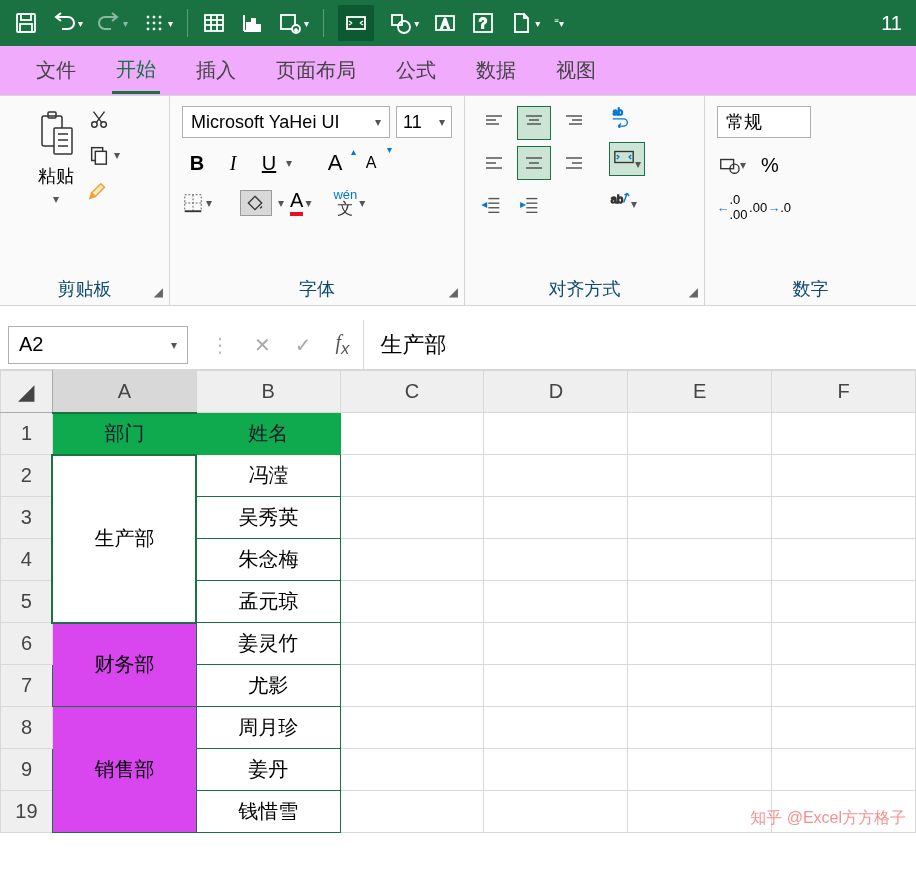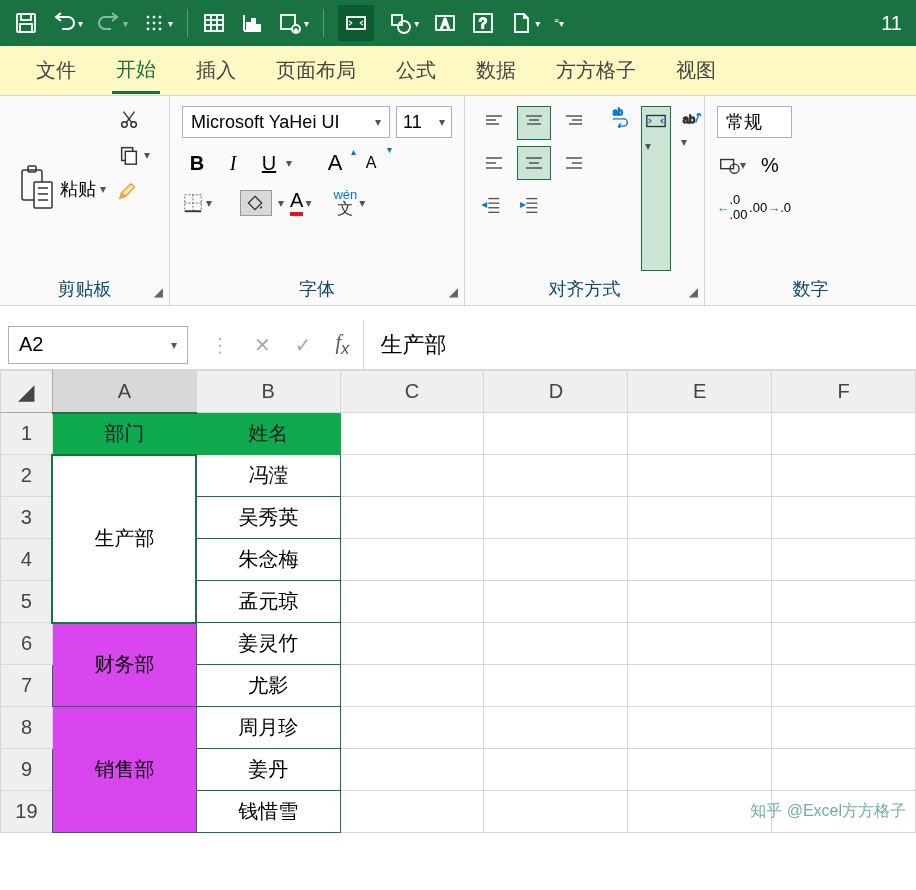--- a/index.html
+++ b/index.html
@@ -8,32 +8,32 @@
 
 .qat { background: #1a7243; height: 46px; display: flex; align-items: center; gap: 14px; padding: 0 14px; color: #fff; }
 .qat .icon-btn { display: flex; align-items: center; color: #fff; cursor: pointer; position: relative; }
 .qat .icon-btn svg { width: 24px; height: 24px; }
 .qat .caret { font-size: 10px; margin-left: 2px; }
 .qat .num { color: #fff; font-size: 20px; margin-left: auto; }
 .qat .sep { width: 1px; height: 28px; background: rgba(255,255,255,0.3); }
 .qat .selected { background: #0d5a32; padding: 6px; }
 
 
-.tabs { background: #fef9c3; height: 50px; display: flex; align-items: center; gap: 32px; padding: 0 32px; border-bottom: 1px solid #d6d6d6; font-size: 20px; color: #444; }
+.tabs { background: #f0abfc; height: 50px; display: flex; align-items: center; gap: 32px; padding: 0 32px; border-bottom: 1px solid #d6d6d6; font-size: 20px; color: #444; }
 .tab { cursor: pointer; padding: 8px 4px; }
 .tab.active { color: #1a7243; font-weight: 500; border-bottom: 3px solid #1a7243; }
 
 
 .ribbon { background: #fafafa; display: flex; height: 210px; border-bottom: 1px solid #d6d6d6; }
 .group { border-right: 1px solid #d6d6d6; padding: 10px 12px 4px; display: flex; flex-direction: column; position: relative; }
 .group-label { text-align: center; font-size: 18px; color: #0c4a6e; margin-top: auto; padding-top: 6px; }
 .group-launcher { position: absolute; right: 6px; bottom: 6px; font-size: 12px; color: #666; cursor: pointer; }
 .group-body { display: flex; gap: 8px; flex: 1; }
 
-.clipboard-main { display: flex; flex-direction: row; align-items: center; gap: 4px; padding: 4px; }
+.clipboard-main { display: flex; flex-direction: column; align-items: center; gap: 4px; padding: 4px; margin-left: 20px; }
 .clipboard-icon svg { width: 40px; height: 46px; }
 .clipboard-label { font-size: 18px; }
 .clipboard-side { display: flex; flex-direction: column; gap: 14px; justify-content: flex-start; padding-top: 2px; }
 .side-btn { display: flex; align-items: center; gap: 4px; cursor: pointer; }
 .side-btn svg { width: 22px; height: 22px; }
 
 .font-group { flex: 1; justify-content: flex-end; }
 .font-row { display: flex; align-items: center; gap: 6px; margin-bottom: 10px; }
 .font-name { border: 1px solid #b0b0b0; padding: 3px 8px; font-size: 18px; width: 208px; height: 32px; display: flex; align-items: center; justify-content: space-between; background: #fff; }
 .font-size { border: 1px solid #b0b0b0; padding: 3px 6px; font-size: 18px; width: 56px; height: 32px; display: flex; align-items: center; justify-content: space-between; background: #fff; }
@@ -47,26 +47,26 @@
 .bigA sup { font-size: 10px; color: #0078d4; position: absolute; top: -2px; right: -6px; }
 .smallA { font-size: 16px; position: relative; }
 .smallA sup { font-size: 10px; color: #0078d4; position: absolute; top: -4px; right: -6px; }
 .font-color { border-bottom: 4px solid #e81123; padding-bottom: 0; color: #000; }
 .phonetic { font-size: 13px; color: #0078d4; display: flex; flex-direction: column; align-items: center; line-height: 1; }
 
 .align-group .align-grid { display: grid; grid-template-columns: repeat(3,34px); grid-template-rows: repeat(2,34px); gap: 6px; }
 .align-cell { display: flex; align-items: center; justify-content: center; cursor: pointer; }
 .align-cell.sel { background: #cce4d4; border: 1px solid #1a7243; }
 .align-cell svg { width: 20px; height: 20px; }
-.align-side { display: flex; flex-direction: row; gap: 10px; margin-left: 10px; }
+.align-side { display: flex; flex-direction: column; gap: 10px; margin-left: 10px; }
 .align-bottom { display: flex; gap: 8px; margin-top: 10px; }
 .orient-btn svg { width:22px; height:22px; }
 
 .num-group .num-row { display: flex; align-items: center; gap: 8px; margin-bottom: 12px; }
-.num-format { border: 1px solid #b0b0b0; padding: 4px 8px; font-size: 18px; width: 75px; height: 32px; background: #fff; display: flex; align-items: center; }
+.num-format { border: 1px solid #b0b0b0; padding: 4px 8px; font-size: 18px; width: 94px; height: 32px; background: #fff; display: flex; align-items: center; }
 .pct { font-size: 20px; }
 
 
 .fbar { display: flex; align-items: center; height: 50px; border-bottom: 1px solid #d6d6d6; margin-top: 14px; }
 .name-box { border: 1px solid #b0b0b0; margin: 0 8px; padding: 4px 10px; width: 180px; height: 38px; display: flex; align-items: center; justify-content: space-between; font-size: 20px; }
 .fbar-btns { display: flex; align-items: center; gap: 24px; padding: 0 14px; color: #888; }
 .fbar-btns span { cursor: pointer; font-size: 20px; }
 .fbar-btns .fx { font-style: italic; font-family: 'Times New Roman'; color: #555; }
 .fbar-input { flex: 1; border-left: 1px solid #d6d6d6; padding: 0 16px; font-size: 22px; height: 100%; display: flex; align-items: center; }
 
@@ -80,21 +80,21 @@
 .colA { width: 144px; }
 .colB { width: 144px; }
 .colOther { width: 144px; }
 
 .hdr-cell { background: #10aa4e; color: #0f172a; font-size: 22px; border: 1px solid #10aa4e !important; }
 .data-cell { border: 1.5px solid #1a7243 !important; font-size: 22px; }
 .merged-sel { background: #d946ef; }
 .merged-white { background: #fff; }
 .active-cell { border: 2px solid #1a7243 !important; }
 
-.watermark { position: absolute; right: 10px; bottom: 11px; color: #0f766e; font-size: 16px; opacity: 0.6; margin-top: 36px; }
+.watermark { position: absolute; right: 10px; bottom: 4px; color: #ef4444; font-size: 16px; opacity: 0.6; margin-top: 36px; }
 </style>
 </head>
 <body>
 
 <div class="qat">
   <div class="icon-btn">
     <svg viewBox="0 0 24 24" fill="none" stroke="#fff" stroke-width="1.8">
         <rect x="3" y="3" width="18" height="18" rx="1"></rect>
         <rect x="7" y="3" width="10" height="6"></rect>
         <rect x="6" y="13" width="12" height="8"></rect>
@@ -193,21 +193,20 @@
   <span class="num">11</span>
 </div>
 
 <div class="tabs">
   <div class="tab">文件</div>
   <div class="tab active">开始</div>
   <div class="tab">插入</div>
   <div class="tab">页面布局</div>
   <div class="tab">公式</div>
   <div class="tab">数据</div>
-  <div class="tab">方方格子</div>
   <div class="tab">视图</div>
 </div>
 
 <div class="ribbon">
 
   <div class="group" style="width:170px">
     <div class="group-body">
       <div class="clipboard-main">
         <div class="clipboard-icon">
           <svg viewBox="0 0 40 46" fill="none" stroke="#333" stroke-width="1.5">

